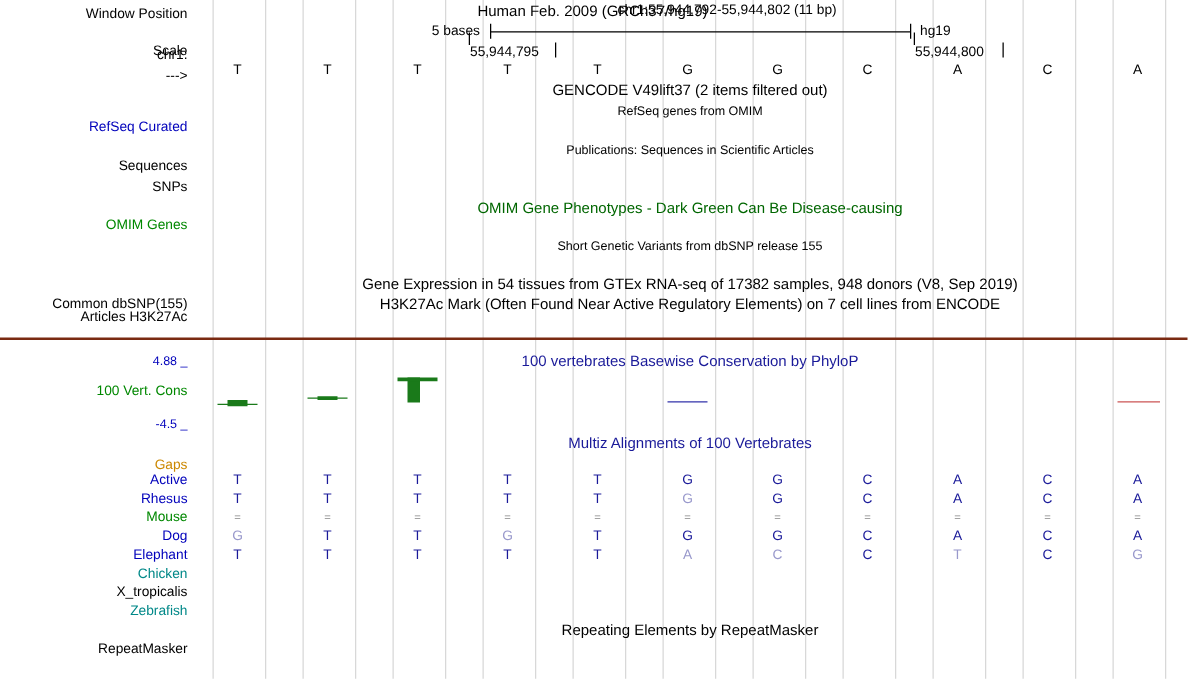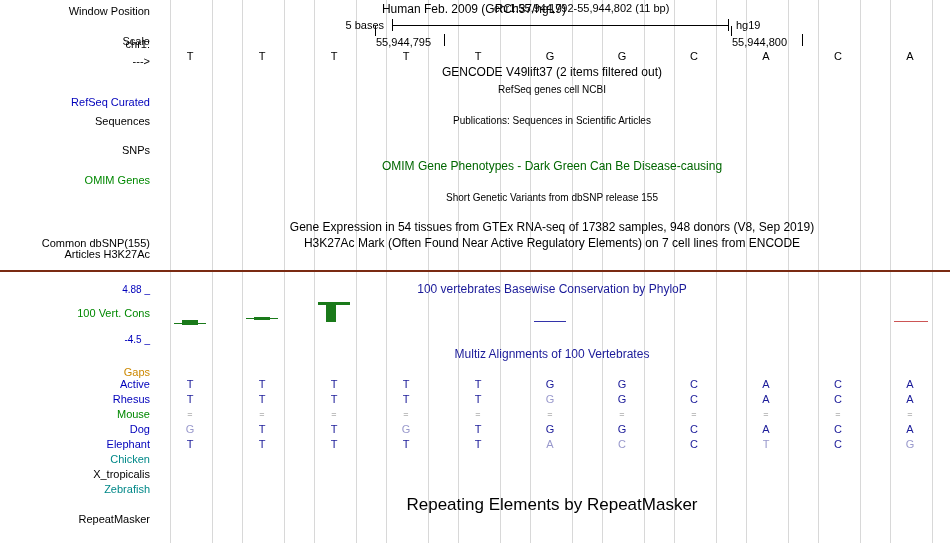--- a/index.html
+++ b/index.html
@@ -139,21 +139,21 @@
 <body>
 
 <div id="browser">
 
   <div class="labels">
     <div class="lab black" style="top:6px;">Window Position</div>
     <div class="lab black" style="top:36px;text-align:center;">Scale</div>
     <div class="lab black" style="top:39px;">chr1:</div>
     <div class="lab black" style="top:56px;">---&gt;</div>
     <div class="lab blue" style="top:97px;">RefSeq Curated</div>
-    <div class="lab black" style="top:116px;margin-left:12px;">Sequences</div>
+    <div class="lab black" style="top:128px;margin-left:12px;">Sequences</div>
     <div class="lab black" style="top:145px;">SNPs</div>
     <div class="lab green" style="top:175px;">OMIM Genes</div>
     <div class="lab black" style="top:206px;margin-top:32px;">Common dbSNP(155)</div>
     <div class="lab black" style="top:249px;">Articles H3K27Ac</div>
     <div class="lab green" style="top:308px;">100 Vert. Cons</div>
     <div class="lab orange" style="top:367px;">Gaps</div>
     <div class="lab blue" style="top:379px;">Active</div>
     <div class="lab blue" style="top:394px;">Rhesus</div>
     <div class="lab green" style="top:409px;">Mouse</div>
     <div class="lab blue" style="top:424px;">Dog</div>
@@ -216,29 +216,29 @@
       <div class="base" style="left:324px; top:51px;">T</div>
       <div class="base" style="left:396px; top:51px;">G</div>
       <div class="base" style="left:468px; top:51px;">G</div>
       <div class="base" style="left:540px; top:51px;">C</div>
       <div class="base" style="left:612px; top:51px;">A</div>
       <div class="base" style="left:684px; top:51px;">C</div>
       <div class="base" style="left:756px; top:51px;">A</div>
     </div>
 
     <div class="centered" style="top:67px;  font-size:12px;">GENCODE V49lift37 (2 items filtered out)</div>
-    <div class="centered" style="top:84px;  font-size:10px;">RefSeq genes cell NCBI</div>
+    <div class="centered" style="top:84px;  font-size:10px;">RefSeq genes from OMIM</div>
     <div class="centered darkgreen" style="top:161px; font-size:12px;">OMIM Gene Phenotypes - Dark Green Can Be Disease-causing</div>
     <div class="centered" style="top:115px; font-size:10px;">Publications: Sequences in Scientific Articles</div>
     <div class="centered" style="top:192px; font-size:10px;">Short Genetic Variants from dbSNP release 155</div>
     <div class="centered" style="top:222px; font-size:12px;">Gene Expression in 54 tissues from GTEx RNA-seq of 17382 samples, 948 donors (V8, Sep 2019)</div>
     <div class="centered" style="top:238px; font-size:12px;">H3K27Ac Mark (Often Found Near Active Regulatory Elements) on 7 cell lines from ENCODE</div>
     <div class="centered navy" style="top:284px; font-size:12px;">100 vertebrates Basewise Conservation by PhyloP</div>
     <div class="centered navy" style="top:349px; font-size:12px;">Multiz Alignments of 100 Vertebrates</div>
-    <div class="centered" style="top:499px; font-size:17px;">Repeating Elements by RepeatMasker</div>
+    <div class="centered" style="top:499px; font-size:12px;">Repeating Elements by RepeatMasker</div>
 
     <div class="cons-block" style="left:28px;  top:320px; width:16px; height:5px;"></div>
     <div class="cons-line" style="left:20px;  top:323px; width:32px; background:#1a7a1a;"></div>
 
     <div class="cons-block" style="left:100px; top:317px; width:16px; height:3px;"></div>
     <div class="cons-line" style="left:92px;  top:318px; width:32px; background:#1a7a1a;"></div>
 
     <div class="cons-block" style="left:172px; top:302px; width:10px; height:20px;"></div>
     <div class="cons-line" style="left:164px; top:302px; width:32px; background:#1a7a1a; height:3px;"></div>
 

